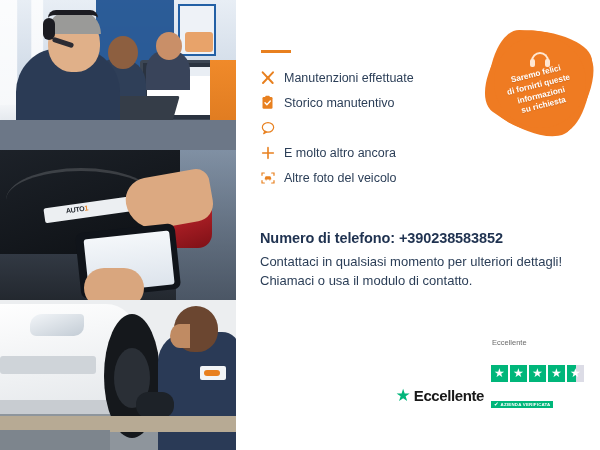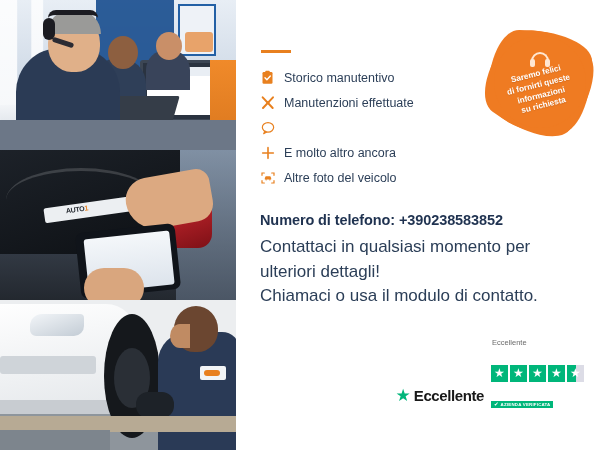--- a/index.html
+++ b/index.html
@@ -79,22 +79,22 @@
   .panel { position: relative; flex: 1; height: 450px; background:#ffffff; padding: 36px 24px 0 24px; }
 
   .heading { font-size: 25px; line-height: 1.18; font-weight: bold; color:#1f3250; letter-spacing:-.2px; max-width: 230px;}
   .rule { width: 30px; height: 3px; background:#e8801f; margin: 14px 0 12px 1px; }
 
   .features { list-style: none; }
   .feature { display: flex; align-items: center; height: 25px; }
   .fic { width: 24px; flex: 0 0 24px; display:flex; align-items:center; justify-content:flex-start; color:#e8801f; }
   .flabel { font-size: 12.5px; color:#2b3e57; }
 
-  .phone { margin-top: 22px; font-size: 14.5px; font-weight: bold; color:#1f3250; letter-spacing:-.1px;}
-  .sub { margin-top: 7px; font-size: 17px; line-height: 1.45; color:#2b3e57;}
+  .phone { margin-top: 40px; font-size: 14.5px; font-weight: bold; color:#1f3250; letter-spacing:-.1px;}
+  .sub { margin-top: 7px; font-size: 13px; line-height: 1.45; color:#2b3e57;}
 
   
   .burst { position:absolute; right: 8px; top: 30px; width: 104px; height: 104px; }
   .burst .blob, .burst .blob2 {
     position:absolute; inset:0; background:#ef7b22; border-radius: 30% 70% 32% 68% / 62% 30% 70% 38%;
   }
   .burst .blob2 { transform: rotate(36deg); border-radius: 68% 32% 70% 30% / 38% 70% 30% 62%; }
   .burst .blob3 { position:absolute; inset:6px; background:#ef7b22; border-radius:50%; }
   .burst .inner { position:absolute; inset:0; display:flex; flex-direction:column; align-items:center; justify-content:center; }
   .burst .hs { position:relative; z-index:2; width:20px; height:15px; margin-bottom:2px; }
@@ -198,38 +198,38 @@
           <div>informazioni</div>
           <div>su richiesta</div>
         </div>
       </div>
     </div>
 
     <ul class="features">
 
       <li class="feature">
         <span class="fic">
+          <svg width="16" height="16" viewBox="0 0 24 24" aria-hidden="true">
+            <path d="M4 3.5l15 16" stroke="#e8801f" stroke-width="3" stroke-linecap="round"></path>
+            <path d="M19.5 3.5l-15 16" stroke="#e8801f" stroke-width="3" stroke-linecap="round"></path>
+            <circle cx="12" cy="11.5" r="2.2" fill="#e8801f"></circle>
+          </svg>
+        </span>
+        <span class="flabel">Manutenzioni effettuate</span>
+      </li>
+
+      <li class="feature">
+        <span class="fic">
           <svg width="15" height="15" viewBox="0 0 24 24" aria-hidden="true">
             <rect x="4" y="3" width="16" height="19" rx="2" fill="#e8801f"></rect>
             <rect x="8.5" y="1" width="7" height="4" rx="1.2" fill="#e8801f"></rect>
             <path d="M8 12.5l3 3 5.5-6" stroke="#ffffff" stroke-width="2.2" fill="none" stroke-linecap="round" stroke-linejoin="round"></path>
           </svg>
         </span>
         <span class="flabel">Storico manutentivo</span>
-      </li>
-
-      <li class="feature">
-        <span class="fic">
-          <svg width="16" height="16" viewBox="0 0 24 24" aria-hidden="true">
-            <path d="M4 3.5l15 16" stroke="#e8801f" stroke-width="3" stroke-linecap="round"></path>
-            <path d="M19.5 3.5l-15 16" stroke="#e8801f" stroke-width="3" stroke-linecap="round"></path>
-            <circle cx="12" cy="11.5" r="2.2" fill="#e8801f"></circle>
-          </svg>
-        </span>
-        <span class="flabel">Manutenzioni effettuate</span>
       </li>
 
       <li class="feature">
         <span class="fic">
           <svg width="16" height="16" viewBox="0 0 24 24" aria-hidden="true">
             <ellipse cx="12" cy="11" rx="8.5" ry="7.2" fill="none" stroke="#e8801f" stroke-width="1.8"></ellipse>
             <path d="M7.5 16.5l-2 4 4.5-2.6" fill="none" stroke="#e8801f" stroke-width="1.8" stroke-linecap="round" stroke-linejoin="round"></path>
           </svg>
         </span>
       </li>

